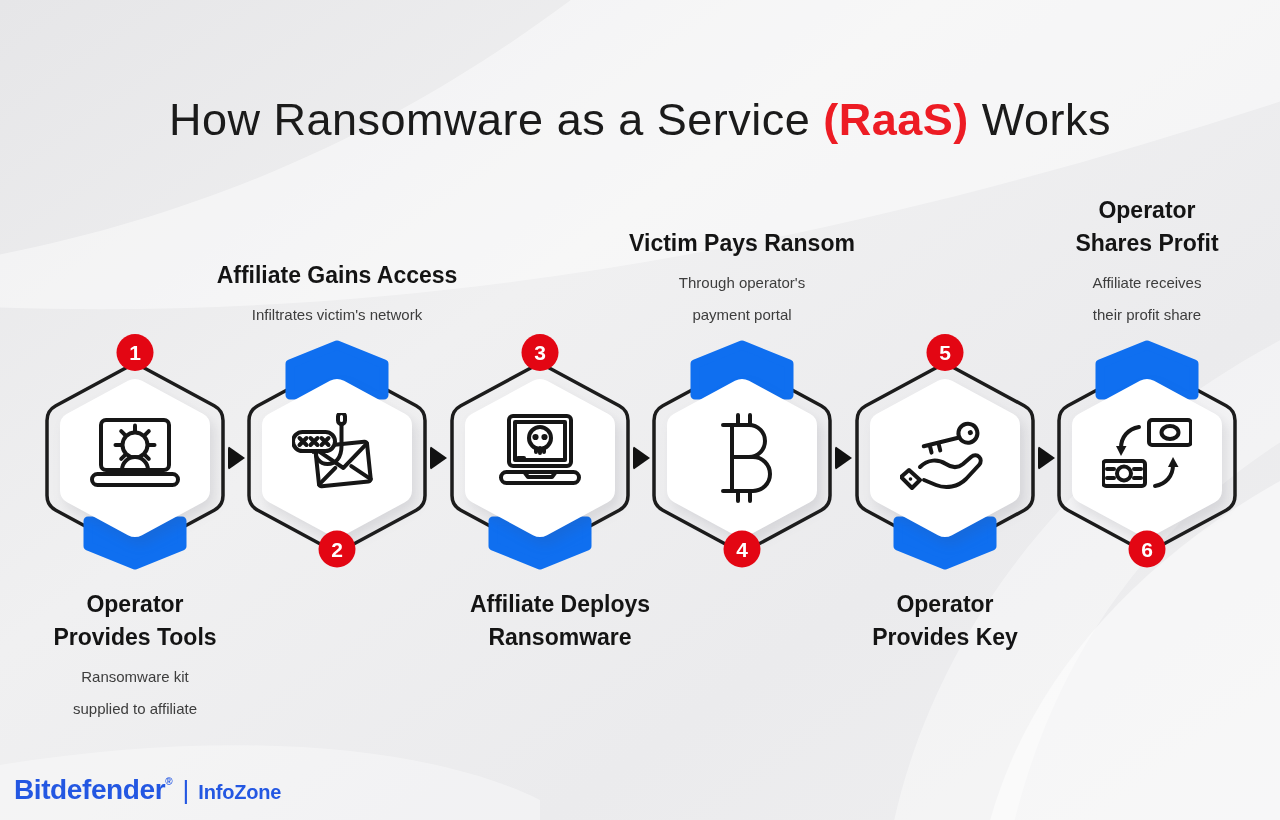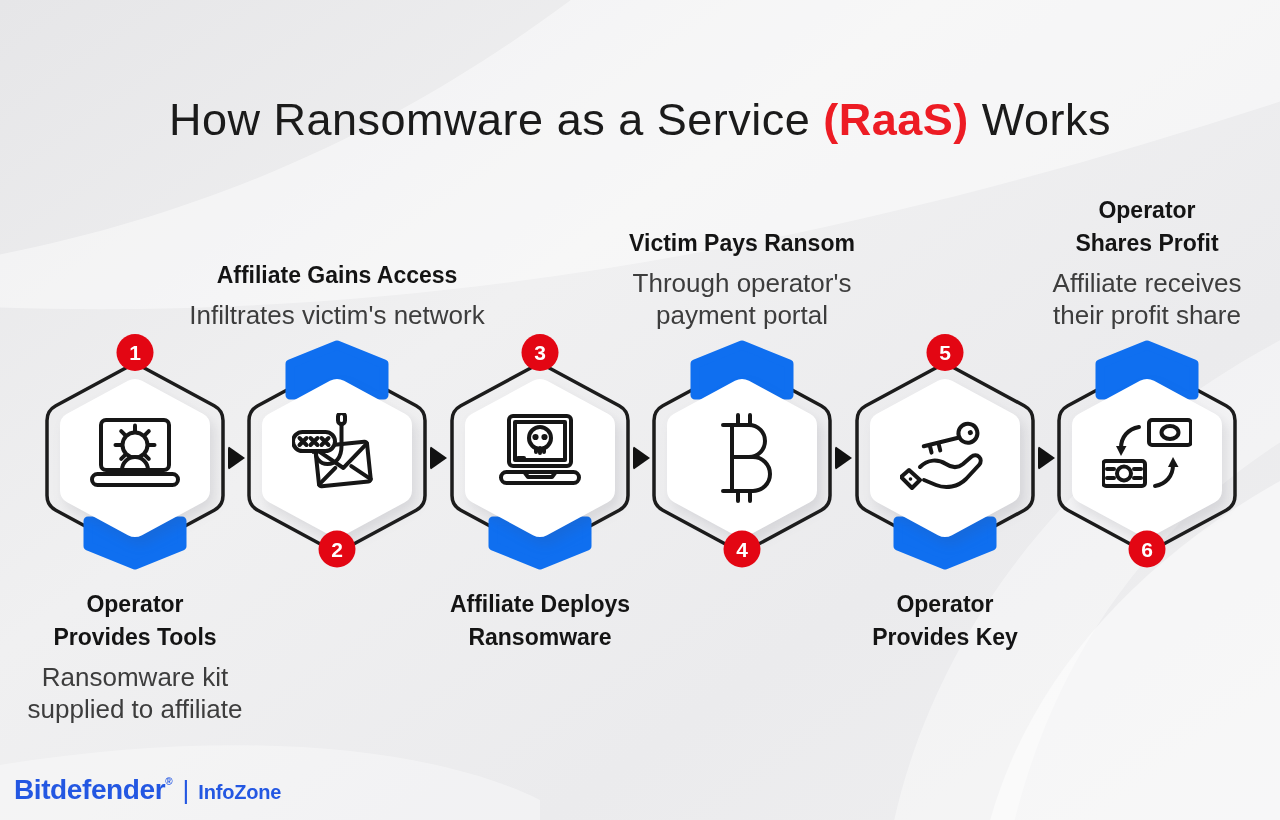--- a/index.html
+++ b/index.html
@@ -21,21 +21,21 @@
   .chev{fill:#0f6ff0;stroke:#0f6ff0;stroke-width:9;stroke-linejoin:round;}
   .badge-circle{fill:#e30613;}
   .badge-num{fill:#ffffff;font-family:"Liberation Sans",sans-serif;font-size:21px;font-weight:700;text-anchor:middle;}
   .ic{stroke:#161616;stroke-width:4;fill:none;stroke-linecap:round;stroke-linejoin:round;}
   .icf{fill:#161616;stroke:none;}
   .icw{fill:#ffffff;}
   .step-label{position:absolute;width:320px;text-align:center;}
   .step-label.above{bottom:489px;}
   .step-label.below{top:588px;}
   .step-title{font-size:23px;font-weight:700;color:#141414;line-height:33px;white-space:pre-line;}
-  .step-subtitle{margin-top:7px;font-size:26px;font-weight:400;color:#3d3d3d;line-height:32px;white-space:pre-line;}
+  .step-subtitle{margin-top:7px;font-size:15px;font-weight:400;color:#3d3d3d;line-height:32px;white-space:pre-line;}
   .step-arrow{
     position:absolute;top:446px;width:0;height:0;
     border-left:17px solid #121212;border-top:12px solid transparent;border-bottom:12px solid transparent;
     border-radius:3px;
   }
   .footer{position:absolute;left:14px;top:774px;color:#2357e2;white-space:nowrap;}
   .footer .brand{font-size:28px;font-weight:700;letter-spacing:-.4px;text-align:right;}
   .footer .reg{font-size:10px;font-weight:700;vertical-align:14px;}
   .footer .sep{font-size:26px;font-weight:500;margin:0 9px 0 10px;}
   .footer .product{font-size:20px;font-weight:700;letter-spacing:-.2px;}
@@ -240,21 +240,21 @@
   <div class="step-label below" style="left:-25px">
     <div class="step-title">Operator
 Provides Tools</div>
     <div class="step-subtitle">Ransomware kit
 supplied to affiliate</div>
   </div>
   <div class="step-label above" style="left:177px">
     <div class="step-title">Affiliate Gains Access</div>
     <div class="step-subtitle">Infiltrates victim's network</div>
   </div>
-  <div class="step-label below" style="left:380px">
+  <div class="step-label below" style="left:400px">
     <div class="step-title">Affiliate Deploys
 Ransomware</div>
   </div>
   <div class="step-label above" style="left:582px">
     <div class="step-title">Victim Pays Ransom</div>
     <div class="step-subtitle">Through operator's
 payment portal</div>
   </div>
   <div class="step-label below" style="left:785px">
     <div class="step-title">Operator

